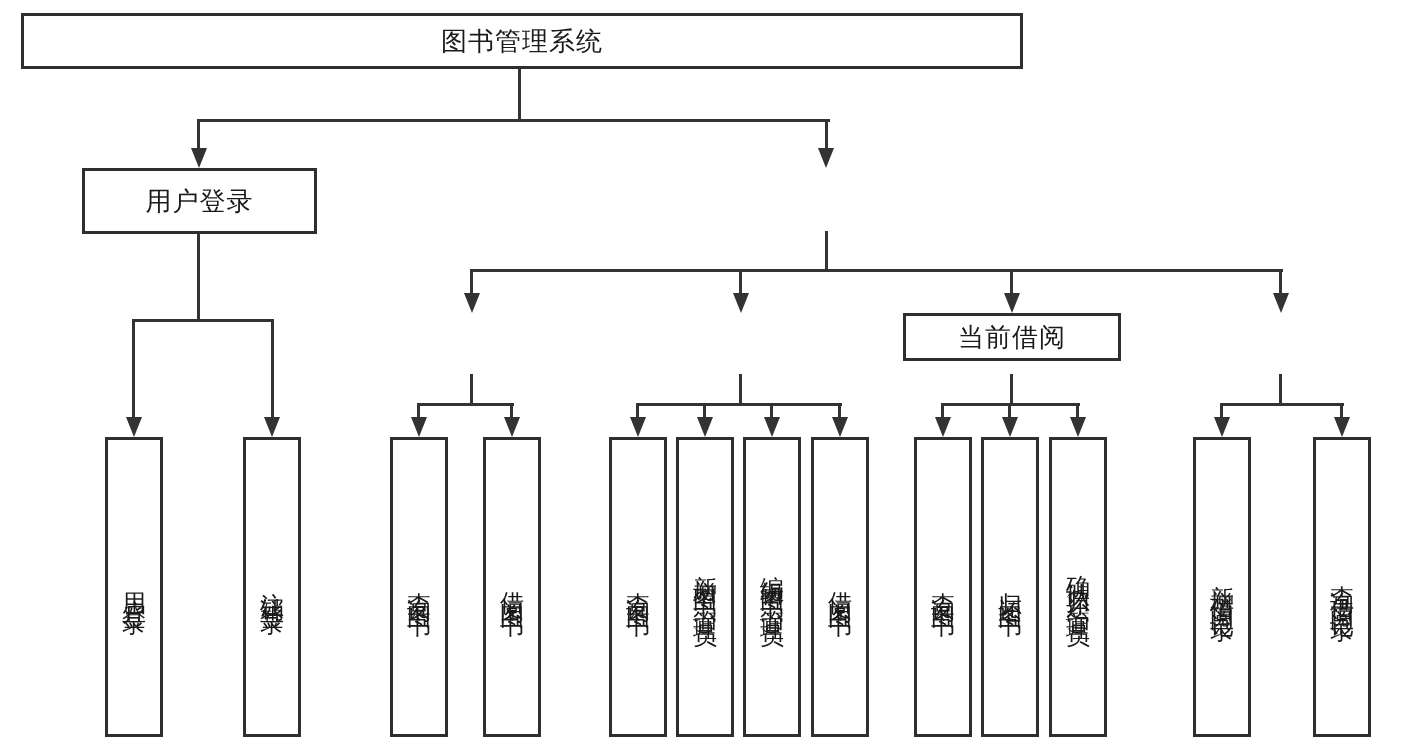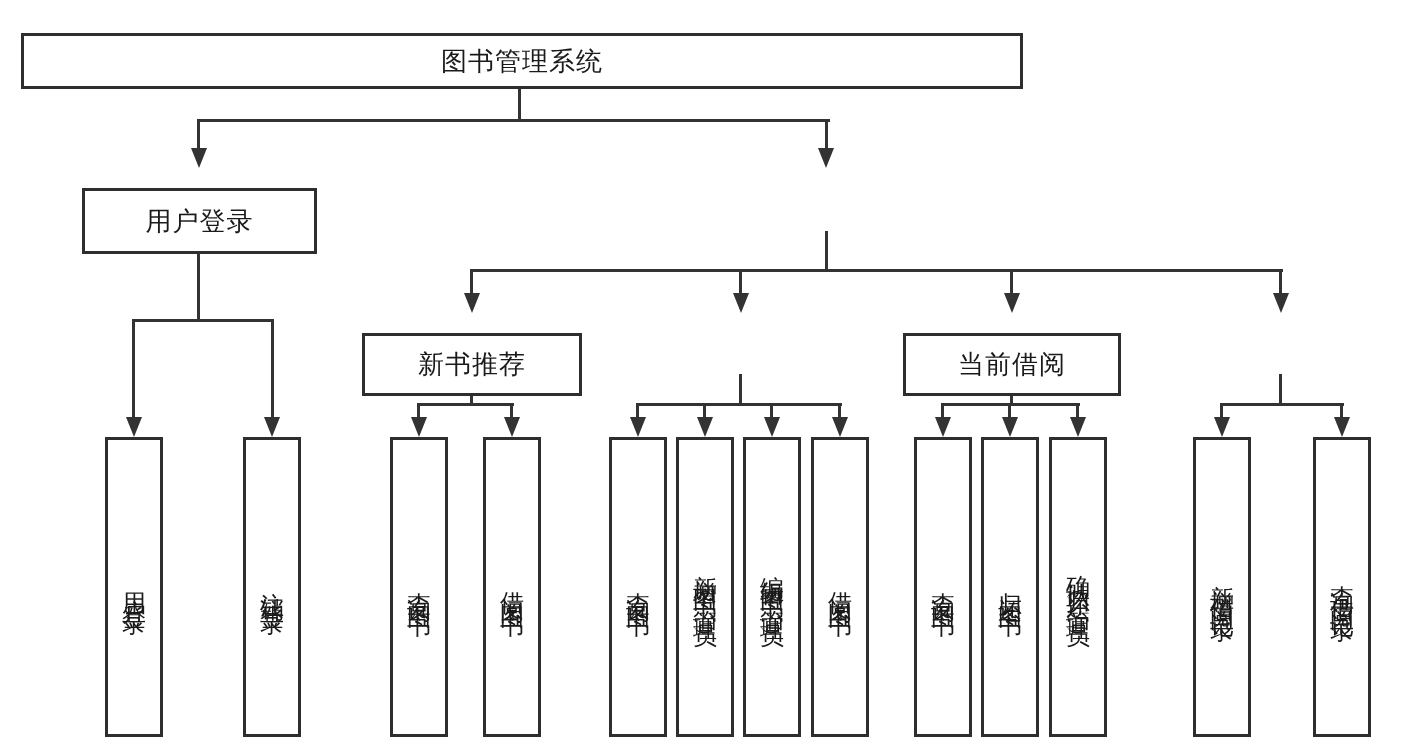--- a/index.html
+++ b/index.html
@@ -14,21 +14,21 @@
     position:absolute;
     box-sizing:border-box;
     background:#ffffff;
     border:3px solid #2e2e2e;
     display:flex;
     align-items:center;
     justify-content:center;
     color:#1a1a1a;
     z-index:2;
   }
-  .box-h{font-size:26px;letter-spacing:1px;margin-top:20px;}
+  .box-h{font-size:26px;letter-spacing:1px;}
   .box-v span{
     writing-mode:vertical-rl;
     text-orientation:mixed;
     font-size:24px;
     letter-spacing:7px;
     line-height:1;
     white-space:nowrap;
   }
   .vline{position:absolute;width:3px;background:#333333;z-index:1;}
   .hline{position:absolute;height:3px;background:#333333;z-index:1;}
@@ -113,24 +113,21 @@
   <div class="arrow" style="left:1334px;top:417px;"></div>
 
   <div class="box box-h" style="left:21px;top:13px;width:1002px;height:56px;">
     <span>图书管理系统</span>
   </div>
 
   <div class="box box-h" style="left:82px;top:168px;width:235px;height:66px;">
     <span>用户登录</span>
   </div>
 
-  <div class="box box-h" style="left:362px;top:313px;width:220px;height:63px;">
-    <span>新书推荐</span>
-  </div>
-  <div class="box box-h" style="left:903px;top:313px;width:218px;height:63px;">
+  <div class="box box-h" style="left:903px;top:313px;width:218px;height:48px;">
     <span>当前借阅</span>
   </div>
 
   <div class="box box-v" style="left:105px;top:437px;width:58px;height:300px;">
     <span>用户登录</span>
   </div>
   <div class="box box-v" style="left:243px;top:437px;width:58px;height:300px;">
     <span>注销登录</span>
   </div>
 

